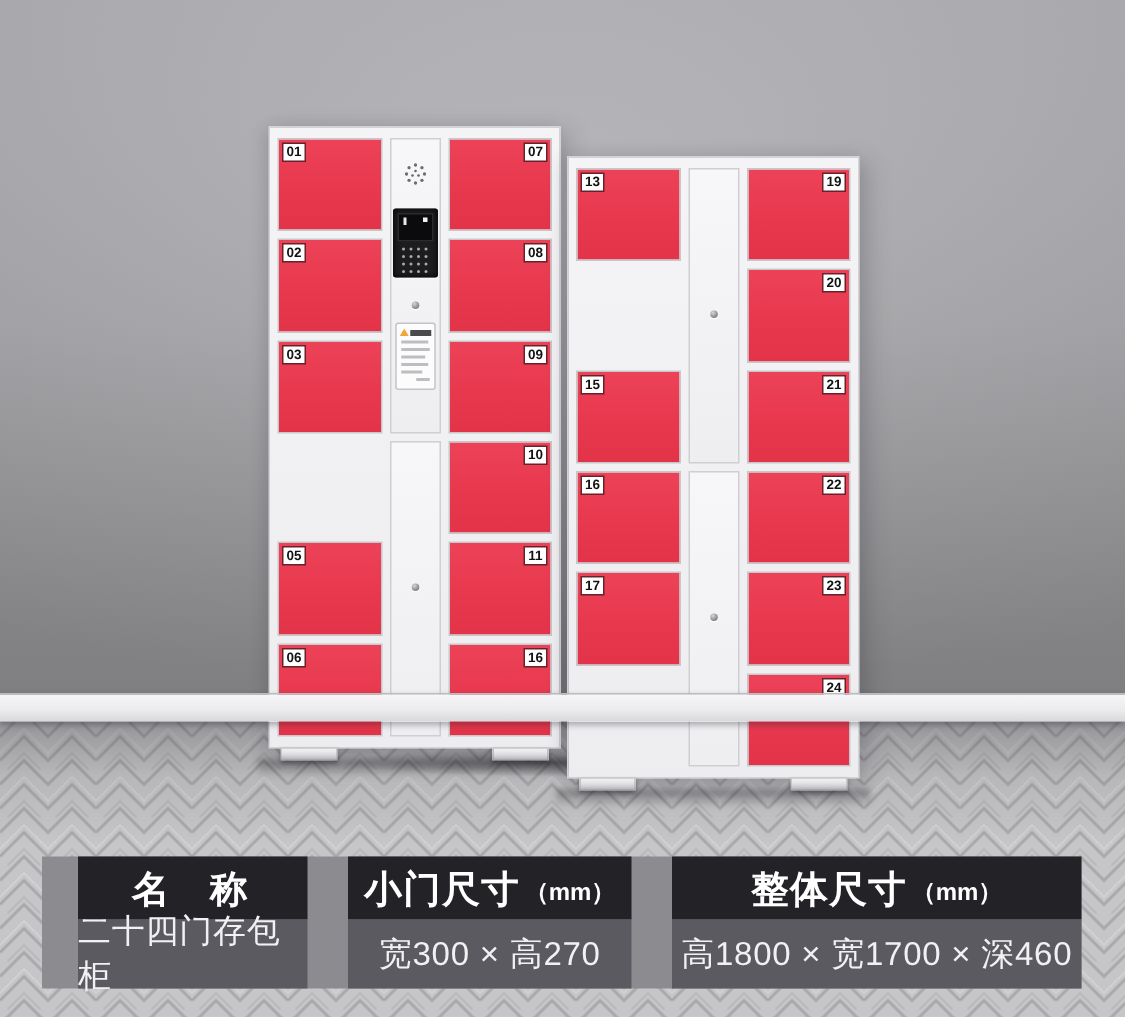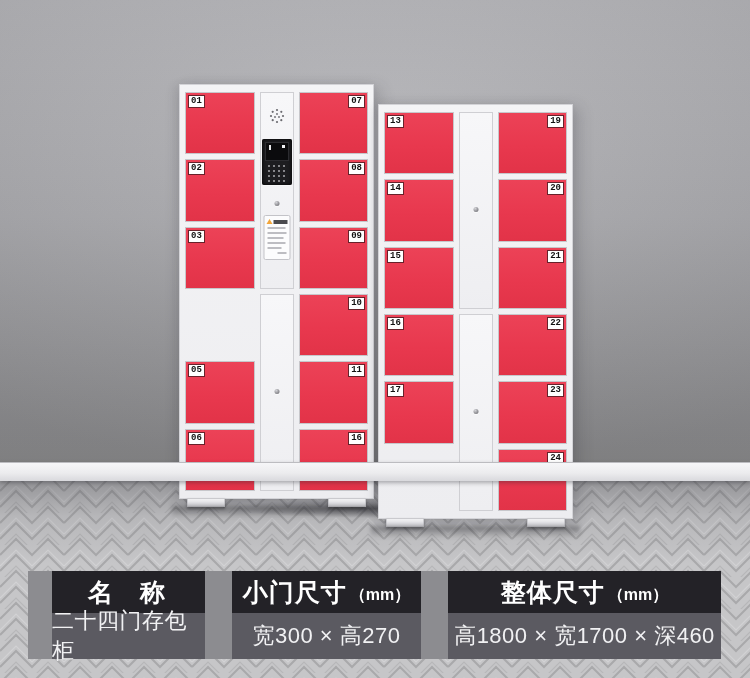--- a/index.html
+++ b/index.html
@@ -28,21 +28,21 @@
   .cabinet.left  { left:179px; }
   .cabinet.right { left:378px;margin-top:20px; }
   .cab-body { position:absolute; inset:0; display:grid;
           grid-template-columns:1fr 34px 1fr; grid-template-rows:repeat(6,1fr);
           gap:5px; padding:7px 5px; }
   .gc1{grid-column:1} .gc2{grid-column:2} .gc3{grid-column:3}
   .r1{grid-row:1} .r2{grid-row:2} .r3{grid-row:3} .r4{grid-row:4} .r5{grid-row:5} .r6{grid-row:6}
   .span3a{grid-row:1 / span 3} .span3b{grid-row:4 / span 3}
 
   .door { position:relative; background:linear-gradient(180deg,#ec4257 0%,#e8384e 55%,#e23348 100%);
-          border:1px solid #c7c7cb;font-family:Liberation Mono, monospace; }
+          border:1px solid #c7c7cb; }
   .num { position:absolute; top:3px; min-width:14px; text-align:center; background:#fff; color:#121212;
           font-size:9px; line-height:11px; font-weight:bold; padding:0 2px;
           box-shadow:0 0 0 1px rgba(15,15,15,0.6); }
   .num-left { left:3px; } .num-right { right:3px; }
 
   .mid { position:relative; background:linear-gradient(180deg,#f7f7f9,#eeeef1);
          border:1px solid #cfcfd3; }
 
   
   .speaker { position:absolute; left:50%; top:14px; transform:translateX(-50%); }
@@ -213,23 +213,20 @@
       <div class="foot fr"></div>
     </div>
     <div class="cab-shadow"></div>
   </div>
 
   <div class="cabinet right">
     <div class="cab-body">
       <div class="door gc1 r1">
           <span class="num num-left">13</span>
         </div>
-      <div class="door gc1 r2">
-          <span class="num num-left">14</span>
-        </div>
       <div class="door gc1 r3">
           <span class="num num-left">15</span>
         </div>
       <div class="door gc1 r4">
           <span class="num num-left">16</span>
         </div>
       <div class="door gc1 r5">
           <span class="num num-left">17</span>
         </div>
 

